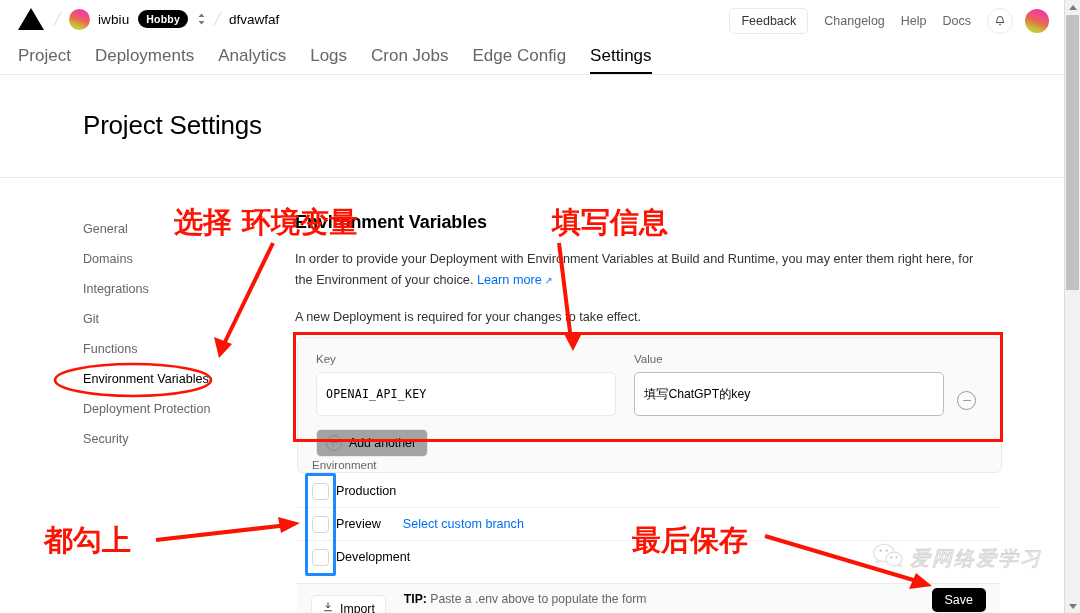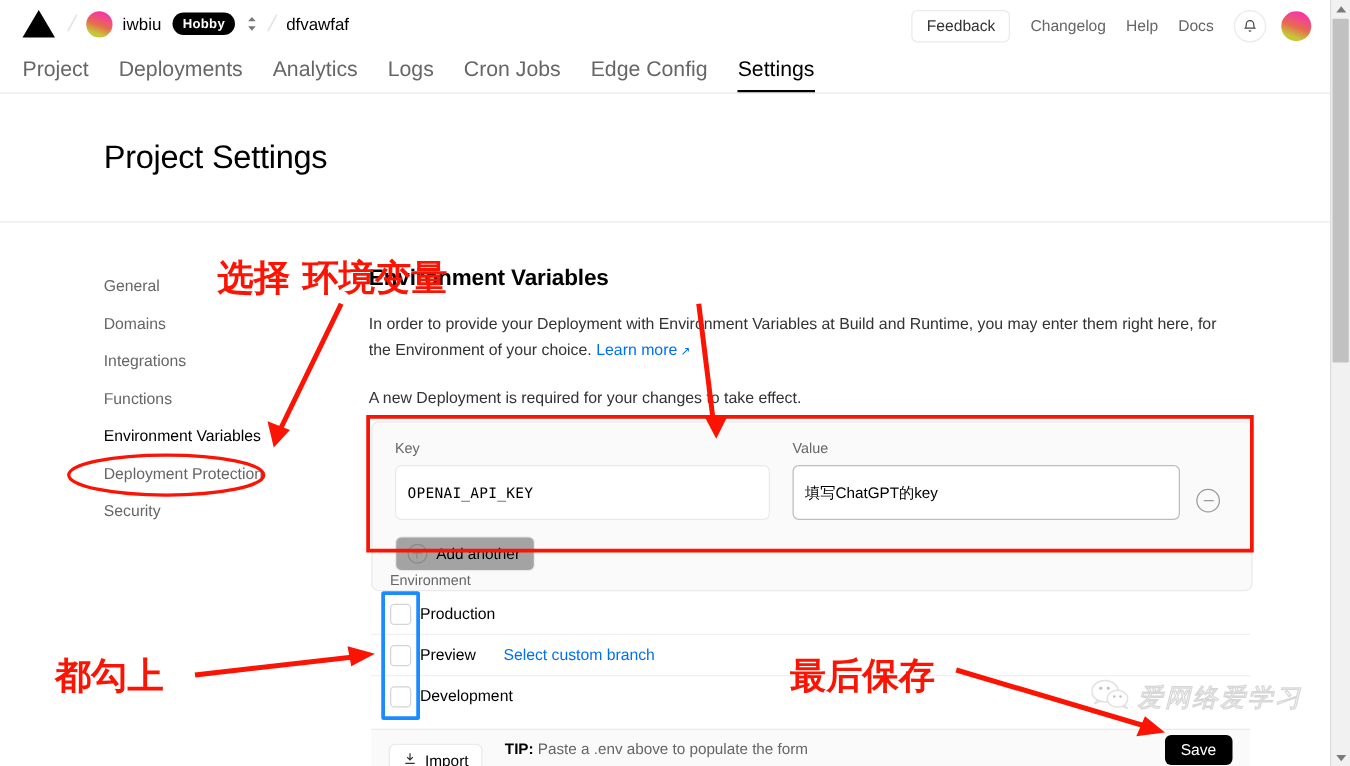--- a/index.html
+++ b/index.html
@@ -177,20 +177,21 @@
   </div>
   <div class="hdr-rule"></div>
 
   <div class="ptitle">Project Settings</div>
   <div class="title-rule"></div>
 
   <div class="sidenav">
     <div class="snav-item">General</div>
     <div class="snav-item">Domains</div>
     <div class="snav-item">Integrations</div>
+    <div class="snav-item">Git</div>
     <div class="snav-item">Functions</div>
     <div class="snav-item active">Environment Variables</div>
     <div class="snav-item">Deployment Protection</div>
     <div class="snav-item">Security</div>
   </div>
 
   <div class="content">
     <h2 class="sec-title">Environment Variables</h2>
     <p class="sec-desc">
       <span>In order to provide your Deployment with Environment Variables at Build and Runtime, you may enter them right here, for the Environment of your choice. </span><a class="link" href="#">Learn more</a><span class="link ext">&nbsp;↗</span>
@@ -275,20 +276,21 @@
      <g>
        <line x1="765" y1="536" x2="920" y2="582" stroke="#fb1303" stroke-width="4"></line>
        <polygon points="932,586 909,589 916,573" fill="#fb1303"></polygon>
      </g>
    </svg>
 
    <div class="redbox" style="left:293px;top:332px;width:704px;height:104px;"></div>
    <div class="bluebox" style="left:305px;top:473px;width:25px;height:97px;"></div>
 
    <div class="anno anno-sel">选择 环境变量</div>
+   <div class="anno anno-fill">填写信息</div>
    <div class="anno anno-check">都勾上</div>
    <div class="anno anno-save">最后保存</div>
 
    
    <div class="wm">
      <span>
        <svg width="30" height="26" viewBox="0 0 30 26">
          <ellipse cx="11" cy="10" rx="10.5" ry="8.6" fill="#fff" stroke="#c9c9c9" stroke-width="1.2"></ellipse>
          <circle cx="7.6" cy="7.6" r="1.2" fill="#8f8f8f"></circle>
             <circle cx="13.6" cy="7.6" r="1.2" fill="#8f8f8f"></circle>

